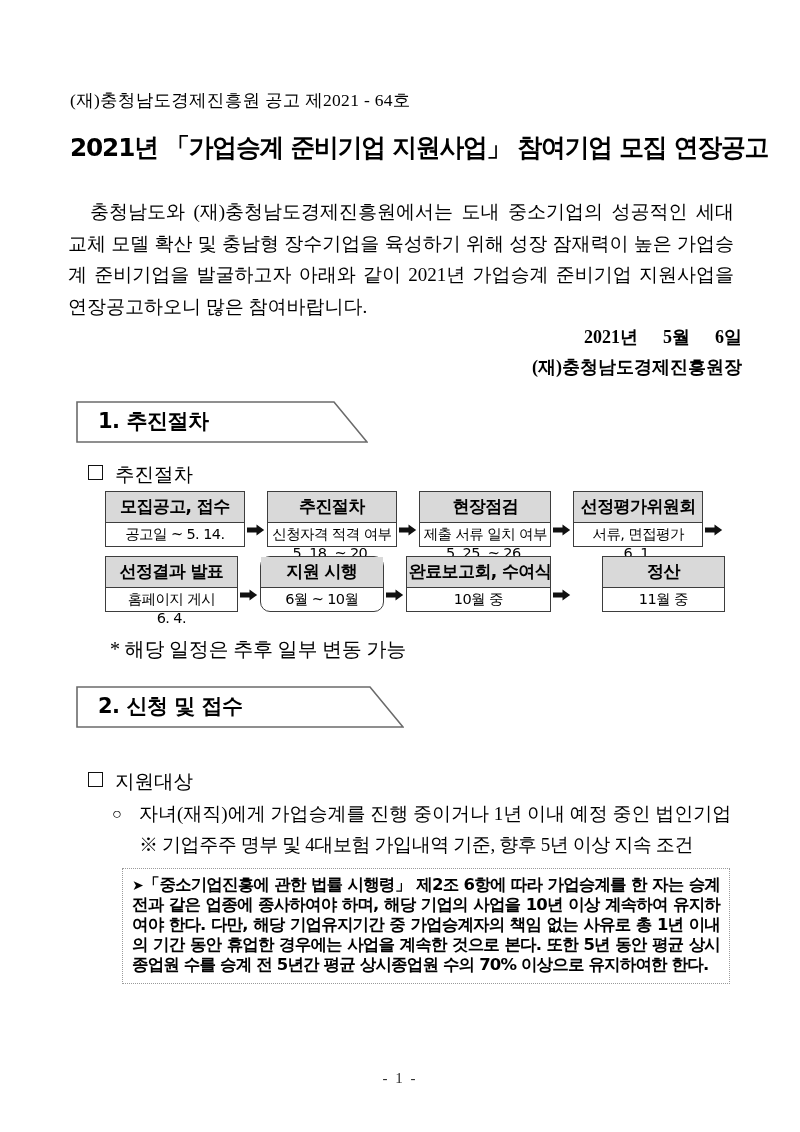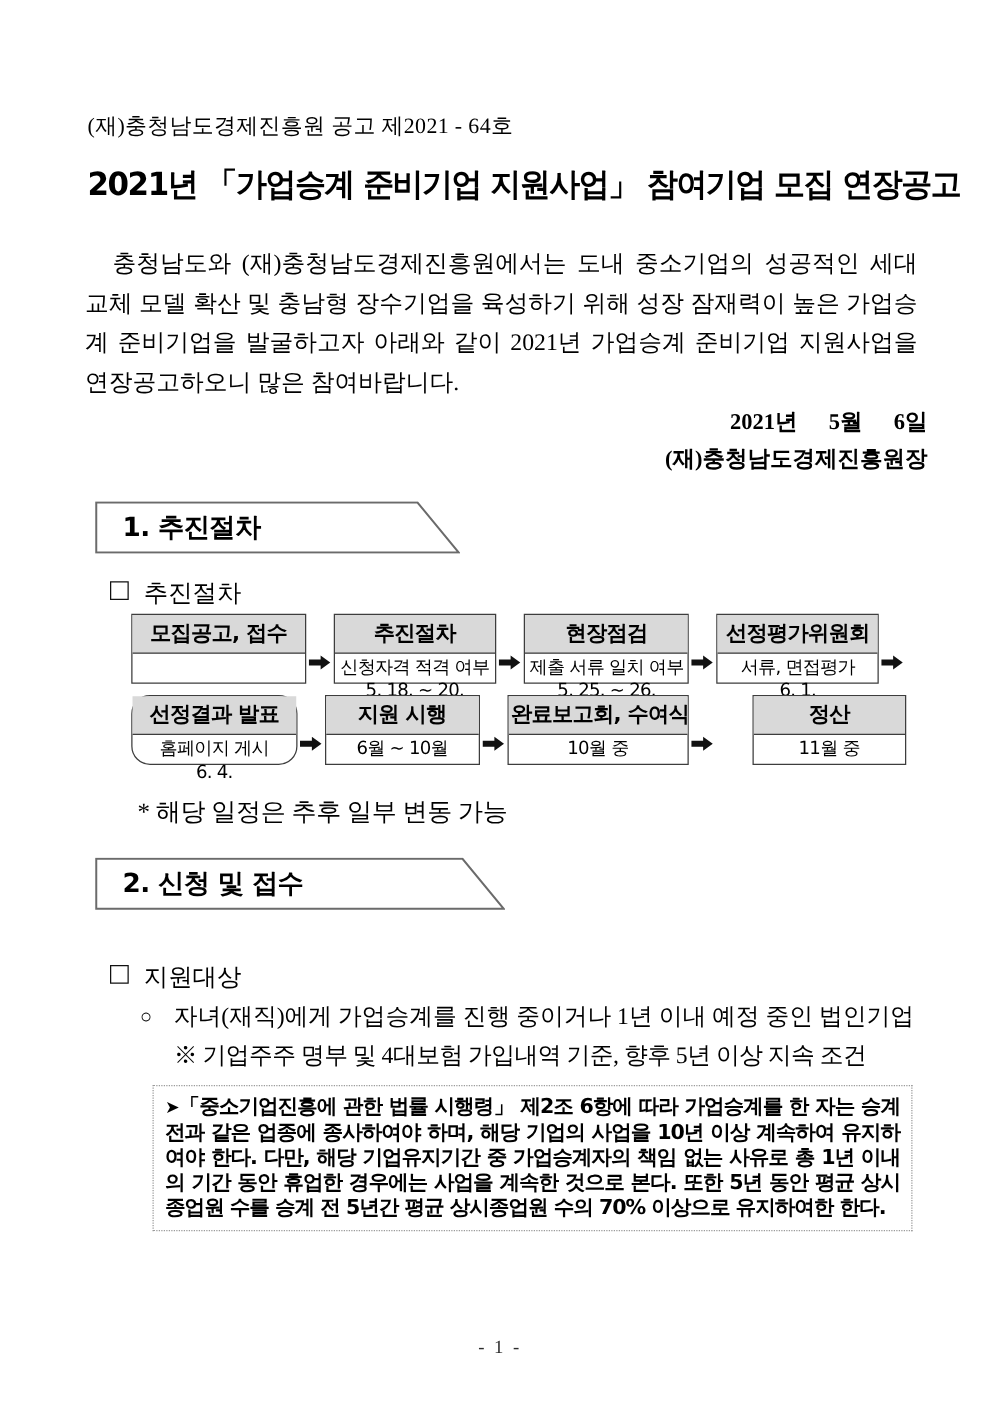--- a/index.html
+++ b/index.html
@@ -278,20 +278,23 @@
   </div>
 
   <div class="sq-heading" id="heading-procedure">
     <span class="sq"></span><span>추진절차</span>
   </div>
 
   <div class="flow" id="flowchart">
       <div class="flow-row">
         <div class="flow-box" style="width: 153px;">
           <div class="flow-head">모집공고, 접수</div>
+          <div class="flow-body">
+            <div>공고일 ~ 5. 14.</div>
+          </div>
         </div>
         <div class="flow-arrow">
           <svg width="18" height="14" viewBox="0 0 18 14">
             <path d="M0,4.6 L9.5,4.6 L9.5,1.4 L17.2,7 L9.5,12.6 L9.5,9.4 L0,9.4 Z" fill="#111"></path>
           </svg>
         </div>
         <div class="flow-box" style="width: 143px;">
           <div class="flow-head">추진절차</div>
           <div class="flow-body">
             <div>신청자격 적격 여부</div>
@@ -322,33 +325,33 @@
             <div>6. 1.</div>
           </div>
         </div>
         <div class="flow-arrow">
           <svg width="18" height="14" viewBox="0 0 18 14">
             <path d="M0,4.6 L9.5,4.6 L9.5,1.4 L17.2,7 L9.5,12.6 L9.5,9.4 L0,9.4 Z" fill="#111"></path>
           </svg>
         </div>
       </div>
       <div class="flow-row">
-        <div class="flow-box" style="width: 153px; border-radius: 15px;">
+        <div class="flow-box" style="width: 153px;">
           <div class="flow-head">선정결과 발표</div>
           <div class="flow-body">
             <div>홈페이지 게시</div>
             <div>6. 4.</div>
           </div>
         </div>
         <div class="flow-arrow">
           <svg width="18" height="14" viewBox="0 0 18 14">
             <path d="M0,4.6 L9.5,4.6 L9.5,1.4 L17.2,7 L9.5,12.6 L9.5,9.4 L0,9.4 Z" fill="#111"></path>
           </svg>
         </div>
-        <div class="flow-box" style="width: 143px;">
+        <div class="flow-box" style="width: 143px; border-radius: 10px;">
           <div class="flow-head">지원 시행</div>
           <div class="flow-body">
             <div>6월 ~ 10월</div>
           </div>
         </div>
         <div class="flow-arrow">
           <svg width="18" height="14" viewBox="0 0 18 14">
             <path d="M0,4.6 L9.5,4.6 L9.5,1.4 L17.2,7 L9.5,12.6 L9.5,9.4 L0,9.4 Z" fill="#111"></path>
           </svg>
         </div>

